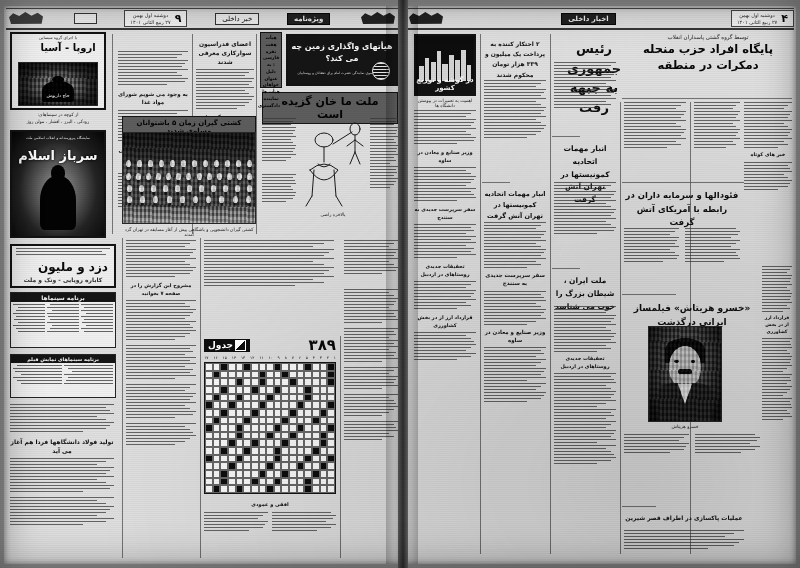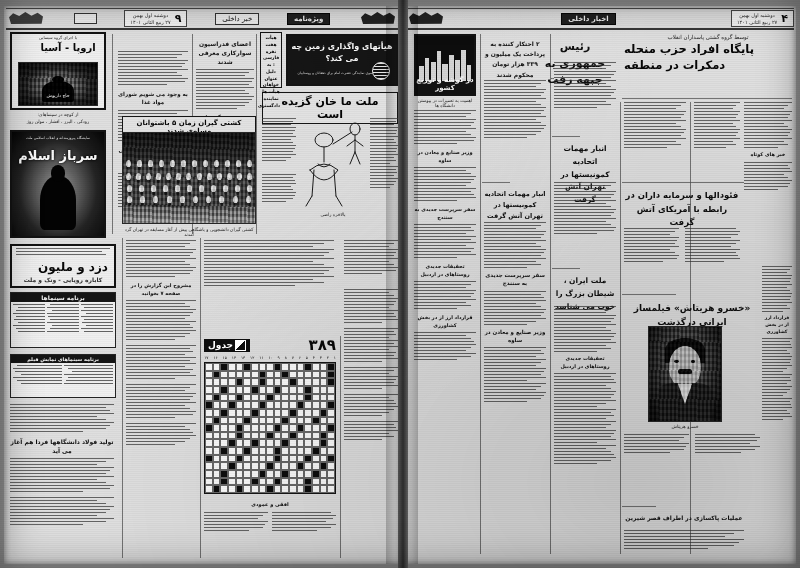--- a/index.html
+++ b/index.html
@@ -94,31 +94,31 @@
   .subhead {
     direction: rtl; text-align: center;
     font-size: 7.5px; font-weight: bold; color: #17171a;
     line-height: 1.5; margin: 3px 0 3px;
     letter-spacing: -.2px;
   }
   .subhead.big { font-size: 9.5px; }
 
   
   .headline {
-    direction: rtl; text-align: left;
+    direction: rtl; text-align: center;
     color: #101010; font-weight: bold;
     line-height: 1.35; letter-spacing: -.5px;
   }
   .kicker {
     direction: rtl; text-align: center;
     font-size: 5.5px; color: #2a2a28; margin-bottom: 2px;
   }
   .boxhead {
     direction: rtl; text-align: center;
-    border: 1.5px solid #1d1d1b; background: #fde047;
+    border: 1.5px solid #1d1d1b; background: #0f766e;
     font-weight: bold; color: #0d0d0c;
     padding: 2px 4px;
   }
 
   
   .photo {
     position: absolute;
     background: #6d6c67;
     border: 1px solid #2f2f2c;
     overflow: hidden;
@@ -1404,21 +1404,21 @@
       <div class="ln s1"></div>
         <div class="ln s2"></div>
         <div class="ln s4"></div>
         <div class="ln s1"></div>
       <div class="ln s3"></div>
         <div class="ln s2"></div>
         <div class="ln s1"></div>
         <div class="ln s5"></div>
     </div>
 
-    <div class="subhead" style="position:absolute;left:140px;top:30px;width:62px;font-size:11px;">رئیس جمهوری به جبهه رفت</div>
+    <div class="subhead" style="position:absolute;left:159px;top:30px;width:62px;font-size:13px;">رئیس جمهوری به جبهه رفت</div>
     <div class="col" style="left:150px;top:56px;width:62px;height:70px;">
       <div class="ln s1"></div>
         <div class="ln s2"></div>
         <div class="ln s3"></div>
         <div class="ln s1"></div>
       <div class="ln s4"></div>
         <div class="ln s2"></div>
         <div class="ln s1"></div>
         <div class="ln s3"></div>
       <div class="ln s2"></div>

